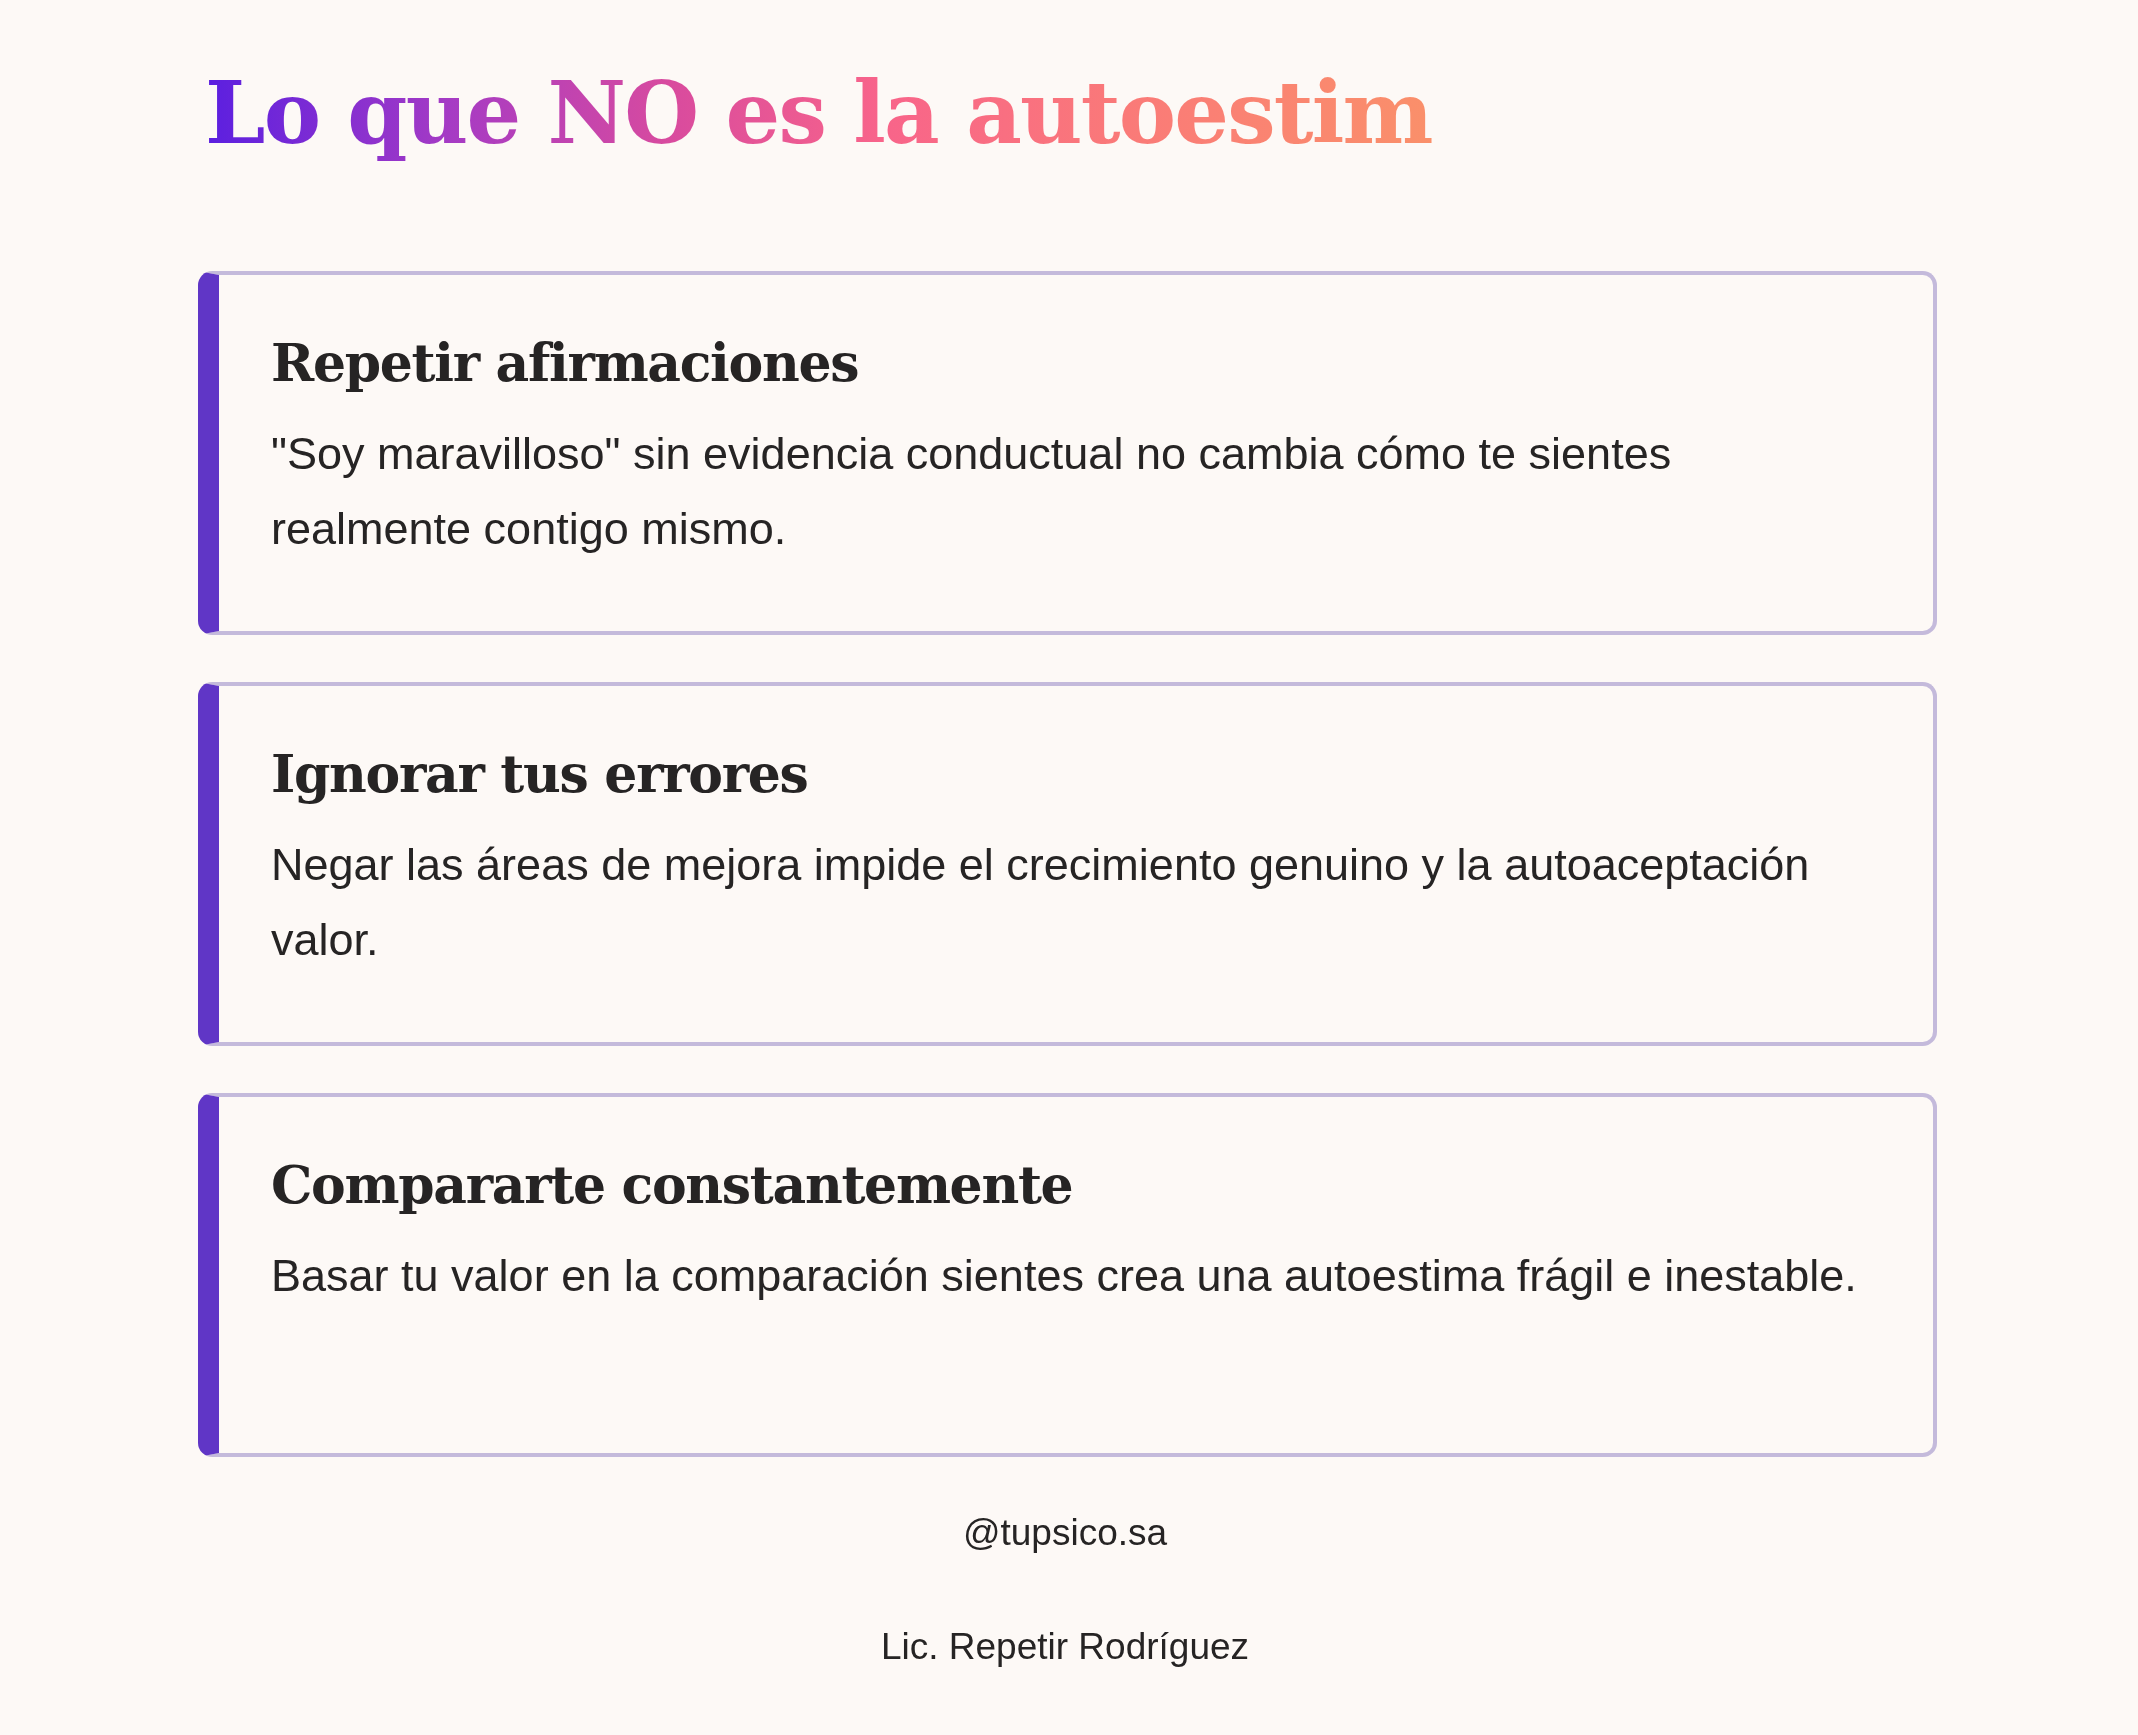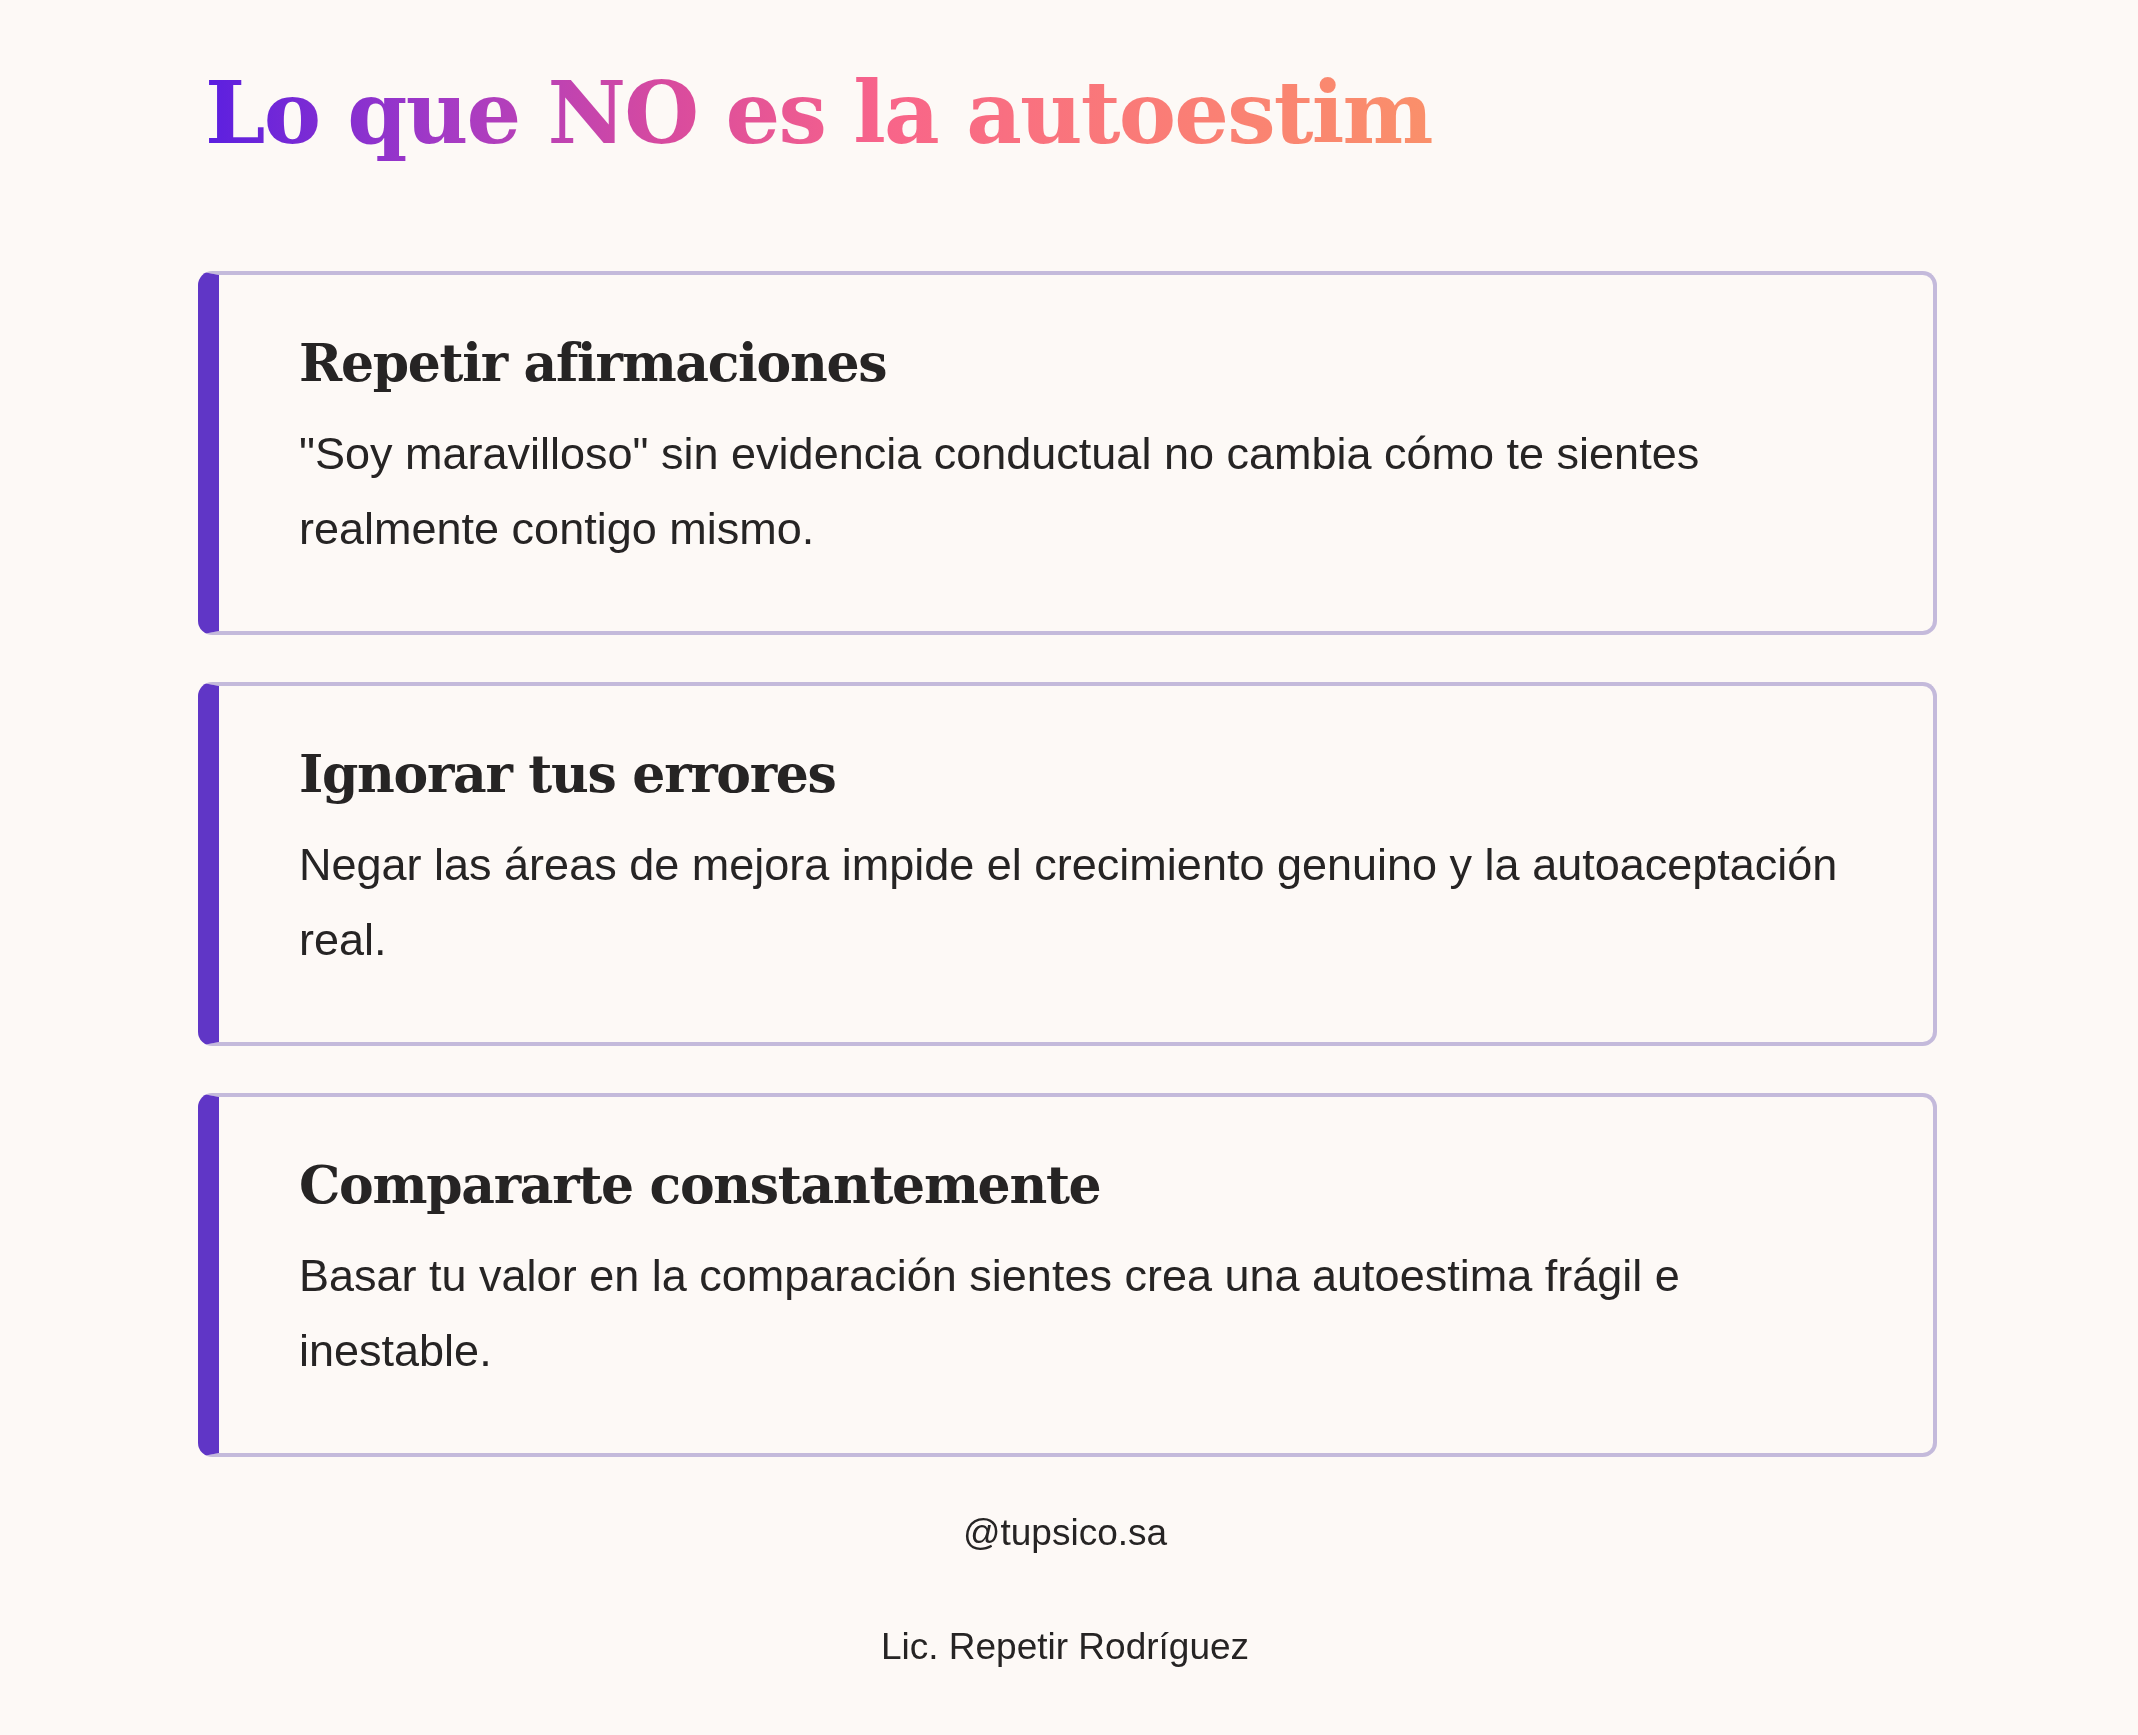--- a/index.html
+++ b/index.html
@@ -41,21 +41,21 @@
     }
     .card {
       box-sizing: border-box;
       width: 1739px;
       height: 364px;
       border: 4.5px solid #C4BADB;
       border-left: 21.4px solid #6036C6;
       border-radius: 14.3px;
       background: #FDF9F6;
       margin-bottom: 47px;
-      padding: 50px 62px 0 80px;
+      padding: 50px 62px 0 52px;
     }
     .card-title {
       margin: 0;
       font-family: "DejaVu Serif", "Liberation Serif", serif;
       font-weight: bold;
       font-size: 52px;
       line-height: 75px;
       letter-spacing: -1.3px;
       color: #262424;
     }
@@ -83,21 +83,21 @@
 
 <h1 class="page-title">Lo que NO es la autoestima</h1>
 
 <div class="cards">
   <div class="card">
     <h2 class="card-title">Repetir afirmaciones</h2>
     <p class="card-body">"Soy maravilloso" sin evidencia conductual no cambia cómo te sientes realmente contigo mismo.</p>
   </div>
   <div class="card">
     <h2 class="card-title">Ignorar tus errores</h2>
-    <p class="card-body">Negar las áreas de mejora impide el crecimiento genuino y la autoaceptación real.</p>
+    <p class="card-body">Negar las áreas de mejora impide el crecimiento genuino y la autoaceptación valor.</p>
   </div>
   <div class="card">
     <h2 class="card-title">Compararte constantemente</h2>
     <p class="card-body">Basar tu valor en la comparación sientes crea una autoestima frágil e inestable.</p>
   </div>
 </div>
 
 <div class="footer footer-handle">@tupsico.sa</div>
 <div class="footer footer-name">Lic. Repetir Rodríguez</div>
 

